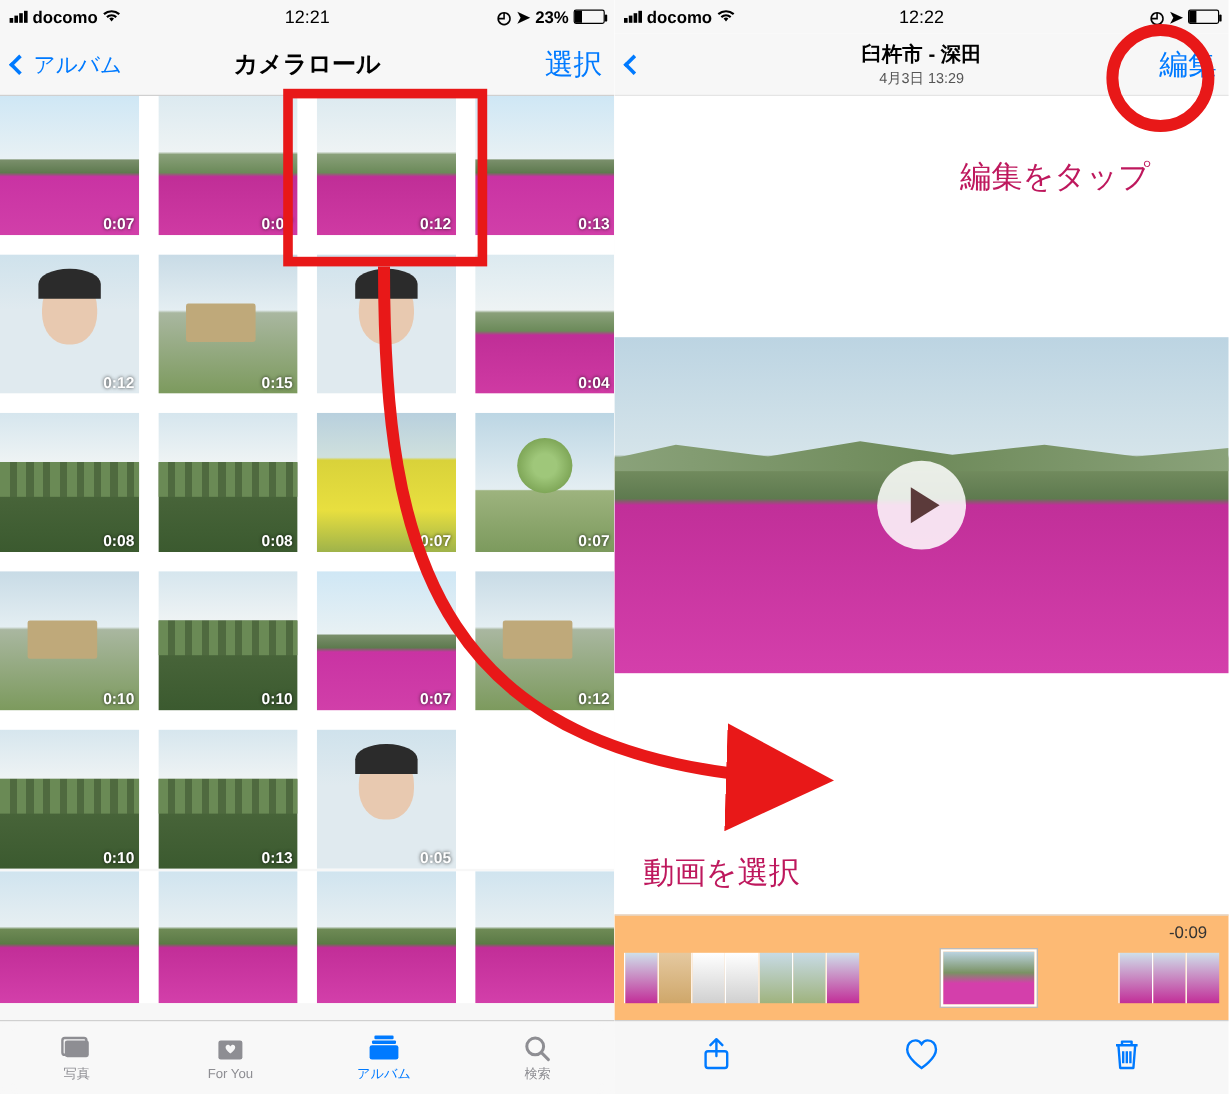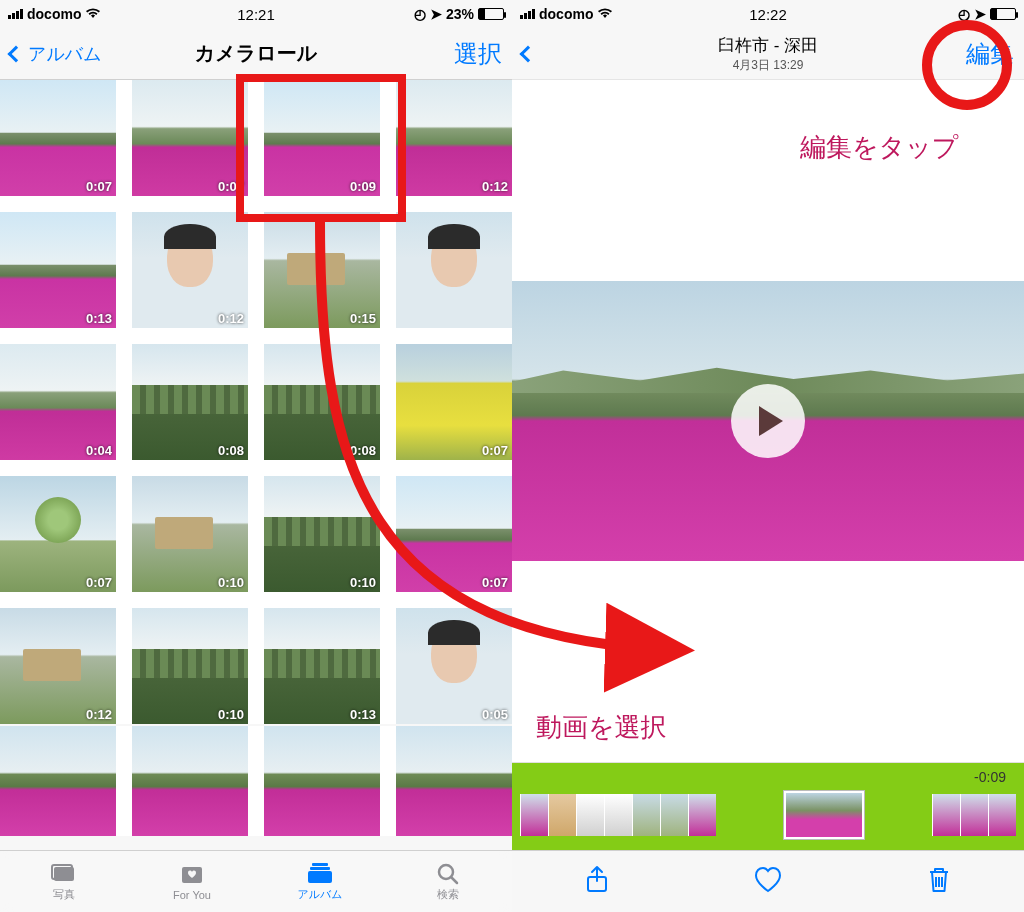--- a/index.html
+++ b/index.html
@@ -16,21 +16,21 @@
   .bars i:nth-child(1){height:4px}.bars i:nth-child(2){height:6px}.bars i:nth-child(3){height:8px}.bars i:nth-child(4){height:10px}
   .battery { display:inline-block; width:26px; height:12px; border:1px solid #000; border-radius:2px; position:relative; }
   .battery::after { content:""; position:absolute; right:-3px; top:3px; width:2px; height:6px; background:#000; border-radius:1px;}
   .battery i { display:block; height:100%; width:23%; background:#000; }
 
   
   .navbar { height: 52px; background: #f7f7f7; border-bottom: 1px solid #d0d0d0; display:flex; align-items:center; justify-content:space-between; padding:0 10px; position:relative; }
   .nav-left { display:flex; align-items:center; color:#007aff; font-size:18px; gap:2px; }
   .nav-title { position:absolute; left:0; right:0; text-align:center; font-size:20px; font-weight:700; color:#000; pointer-events:none; }
   .nav-title-sub { position:absolute; left:0; right:0; text-align:center; pointer-events:none; }
-  .nav-title-sub .t1 { font-size:17px; font-weight:400; color:#000; }
+  .nav-title-sub .t1 { font-size:17px; font-weight:700; color:#000; }
   .nav-title-sub .t2 { font-size:12px; color:#555; margin-top:0; }
   .nav-right { color:#007aff; font-size:24px; }
 
   
   .grid { display:grid; grid-template-columns: repeat(4, 1fr); gap:16px; background:#fff; }
   .thumb { position:relative; aspect-ratio:1/1; overflow:hidden; }
   .thumb .dur { position:absolute; right:4px; bottom:2px; color:#fff; font-size:13px; font-weight:600; text-shadow:0 0 3px rgba(0,0,0,.8); }
   
   .sky { position:absolute; inset:0; background:linear-gradient(#cfe7f5,#e8f1f4 45%, #7a8f6b 46%, #5e7a4f 55%, #c933a3 58%, #d13fa9 100%); }
   .sky2 { position:absolute; inset:0; background:linear-gradient(#dceaf0,#eef3f4 40%, #8aa07a 42%, #6b8a59 55%, #c02e97 58%, #cf3aa3 100%); }
@@ -53,21 +53,21 @@
   .tab.active { color:#007aff; }
   .tab svg, .tab .ico { width:28px; height:24px; }
 
   
   .video-area { position:absolute; top:80px; left:0; right:0; bottom:150px; display:flex; align-items:center; justify-content:center; background:#fff; }
   .video { width:100%; height:280px; position:relative; background:linear-gradient(#bcd4e2 0%, #d5e4ea 35%, #7a9264 36%, #5e7a4f 48%, #c12f99 50%, #d43fab 100%); }
   .hills { position:absolute; left:0; right:0; top:30%; height:10%; background:linear-gradient(90deg,#8aa27a,#6e8a5a,#8aa27a); clip-path: polygon(0 60%, 10% 20%, 25% 55%, 40% 10%, 55% 50%, 70% 20%, 85% 55%, 100% 30%, 100% 100%, 0 100%); }
   .play { position:absolute; left:50%; top:50%; width:74px; height:74px; transform:translate(-50%,-50%); border-radius:50%; background:rgba(255,255,255,.85); display:flex; align-items:center; justify-content:center; }
   .play::after{content:"";display:block;width:0;height:0;border-left:24px solid #5b3a3a;border-top:15px solid transparent;border-bottom:15px solid transparent;margin-left:6px;}
 
-  .scrub-bar { position:absolute; left:0; right:0; bottom:62px; height:88px; background:#84cc16; border-top:1px solid #e0e0e0; }
+  .scrub-bar { position:absolute; left:0; right:0; bottom:62px; height:88px; background:#fdba74; border-top:1px solid #e0e0e0; }
   .scrub-time { text-align:right; padding:6px 18px 0 0; font-size:14px; color:#333; }
   .strip { display:flex; gap:0; padding:6px 8px 0; align-items:center; }
   .strip .frame { width:28px; height:42px; background:linear-gradient(#cfe0ea,#c22e98); border-left:1px solid #fff; }
   .strip .gap { flex:1; }
   .strip .frame.big { width:80px; height:48px; background:linear-gradient(#bcd4e2 0%, #7a9264 40%, #d43fab 60%); border:2px solid #fff; outline:1px solid #bbb;}
   .strip .frame.f2{background:linear-gradient(#e5c9a0,#cfa76a);} .strip .frame.f3{background:linear-gradient(#fff,#d0d0d0);} .strip .frame.f4{background:linear-gradient(#c8dbe6,#9fb37e);}
 
   .toolbar2 { position:absolute; bottom:0; left:0; right:0; height:62px; background:#f7f7f7; border-top:1px solid #d0d0d0; display:flex; align-items:center; justify-content:space-around; }
   .toolbar2 .ticon { color:#007aff; }
 
@@ -122,24 +122,20 @@
 
     <div class="grid">
 
       <div class="thumb">
           <div class="sky"></div>
           <span class="dur">0:07</span>
         </div>
       <div class="thumb">
           <div class="sky2"></div>
           <span class="dur">0:07</span>
-        </div>
-      <div class="thumb">
-          <div class="sky"></div>
-          <span class="dur">0:09</span>
         </div>
       <div class="thumb">
           <div class="sky2"></div>
           <span class="dur">0:12</span>
         </div>
 
       <div class="thumb">
           <div class="sky"></div>
           <span class="dur">0:13</span>
         </div>

